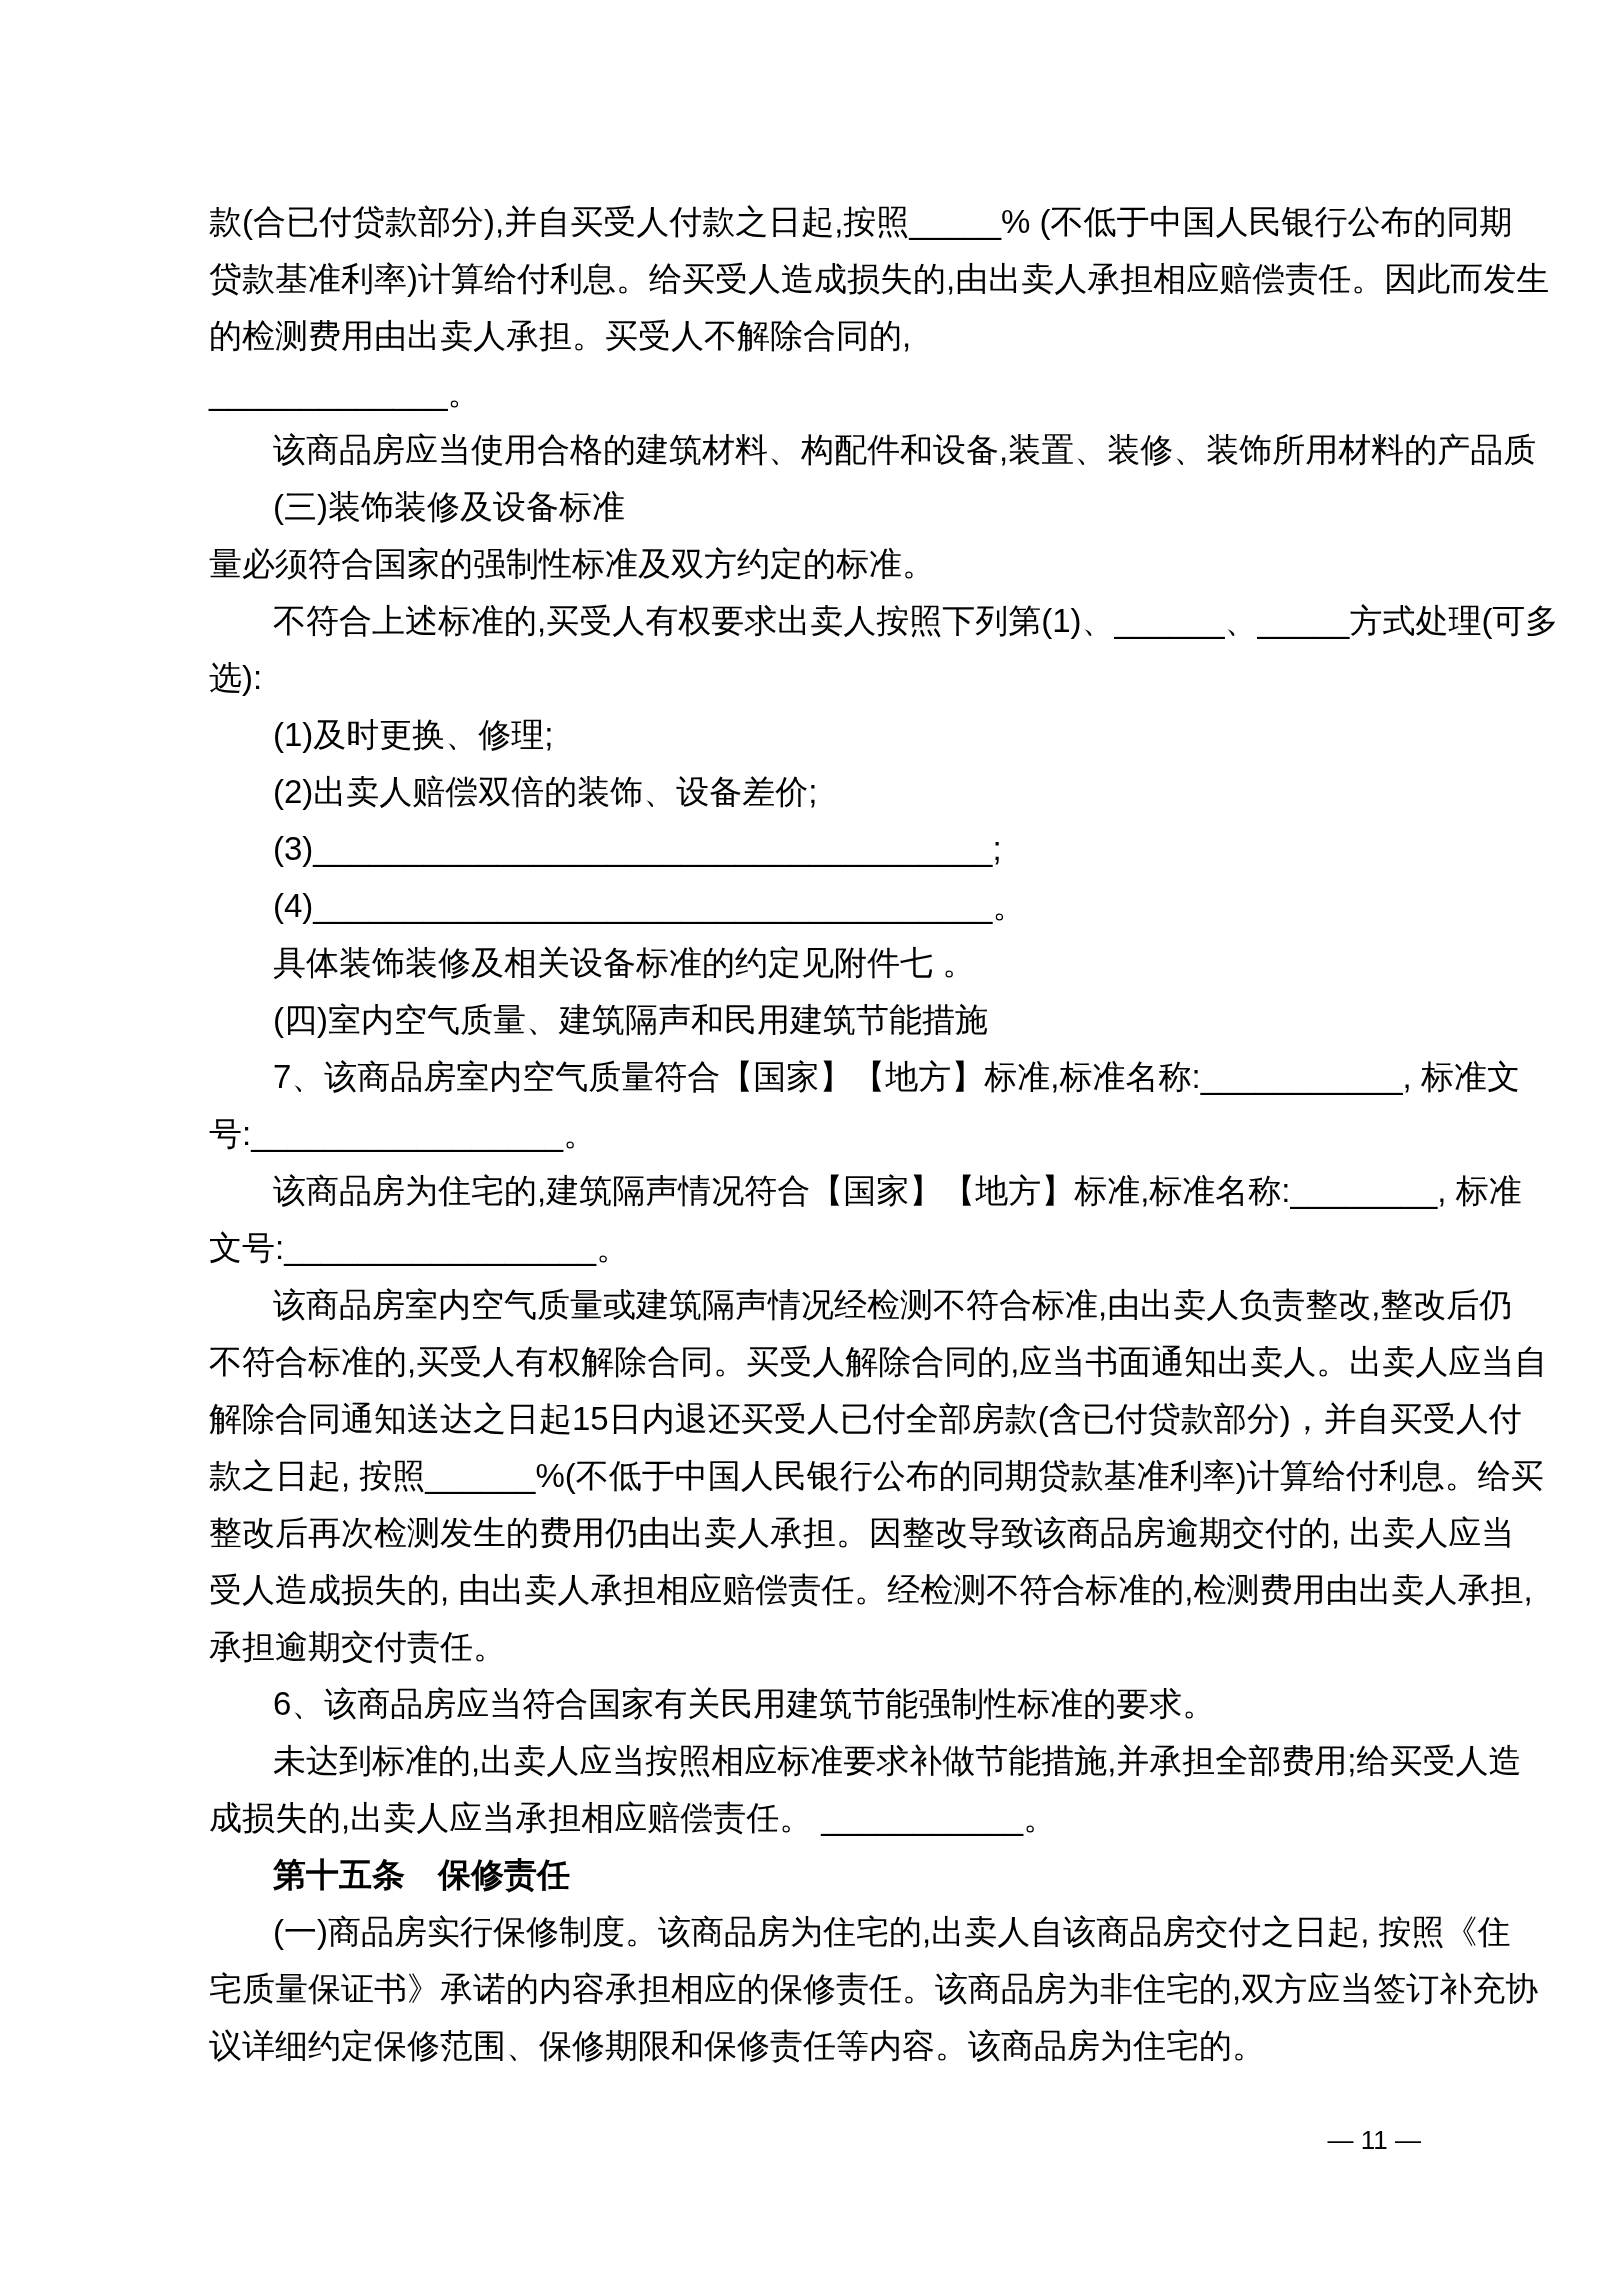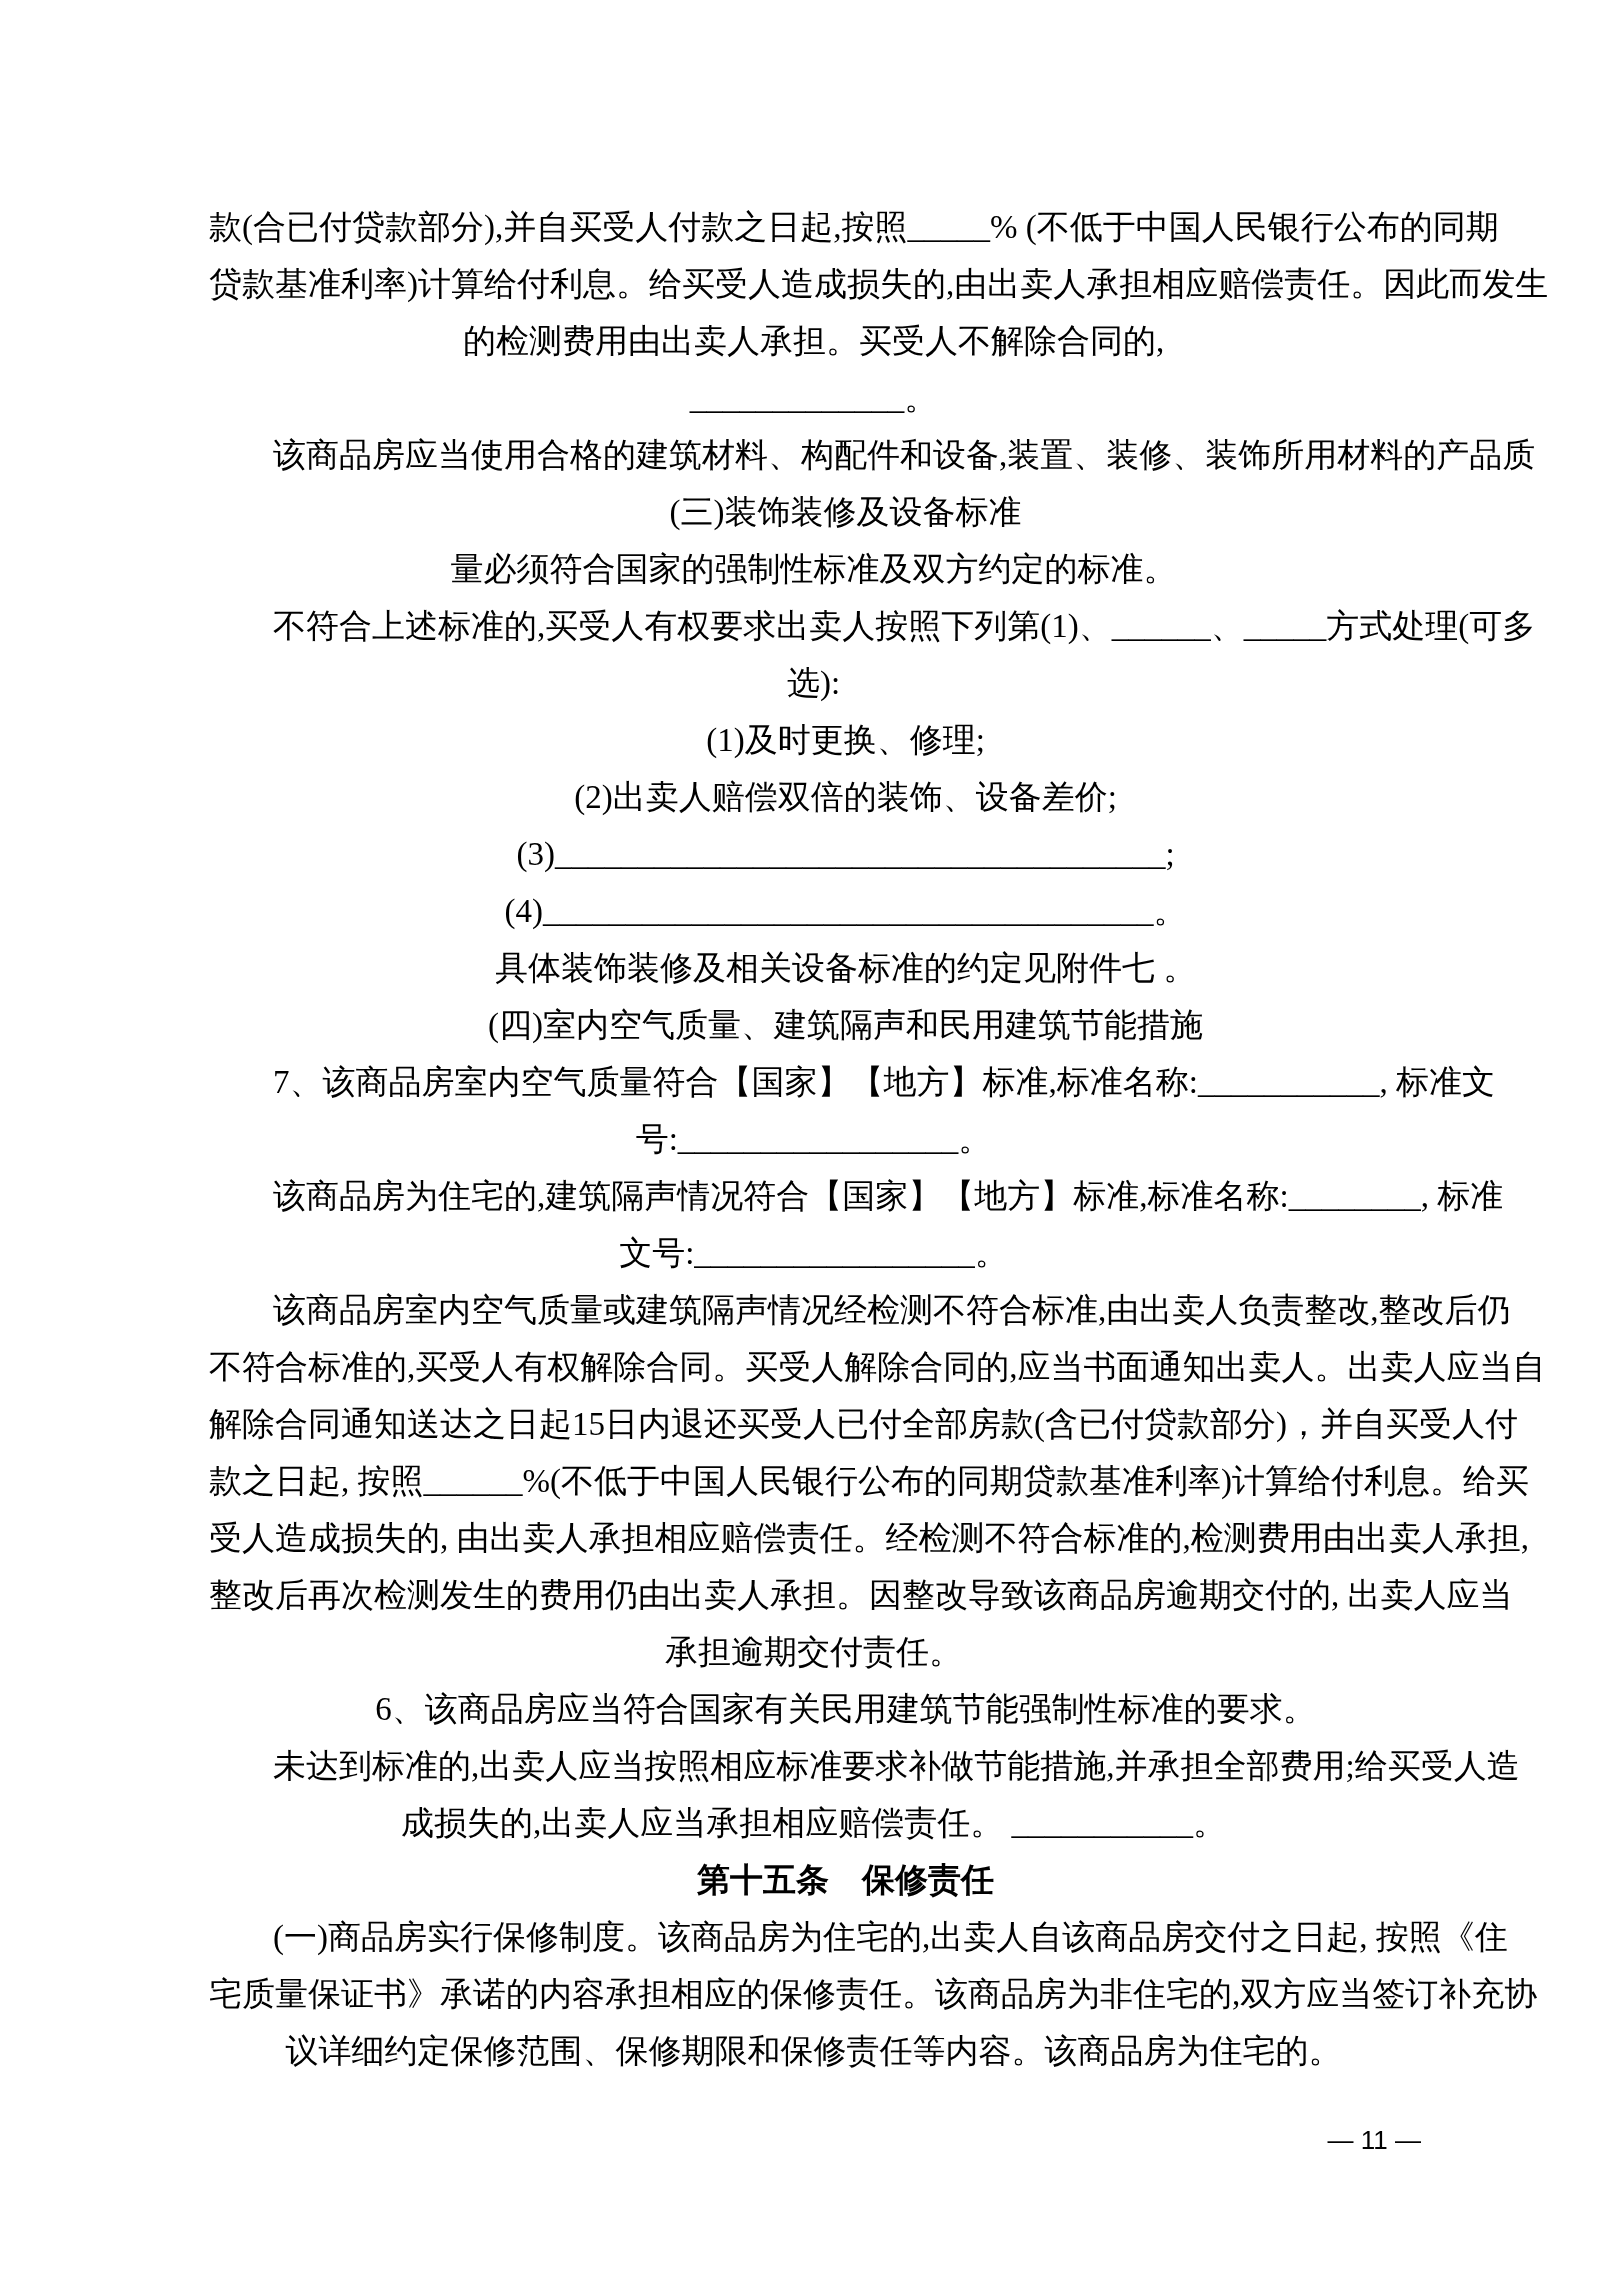--- a/index.html
+++ b/index.html
@@ -12,27 +12,26 @@
     width: 1623px;
     height: 2294px;
     background: #ffffff;
     overflow: hidden;
     font-family: "Liberation Sans", "DejaVu Sans", sans-serif;
     color: #000000;
   }
   .doc {
     position: absolute;
     left: 209px;
-    top: 199px;
+    top: 193px;
     width: 1209px;
     font-size: 33px;
     line-height: 57px;
     font-weight: 400;
-    text-align: center;
-    font-family: Liberation Serif, serif;
+    text-align: left;
   }
   .line {
     white-space: pre;
     height: 57px;
   }
   .line.indent {
     padding-left: 64px;
   }
   .line.bold {
     font-weight: 700;
@@ -68,22 +67,22 @@
       <div class="line indent">具体装饰装修及相关设备标准的约定见附件七 。</div>
       <div class="line indent">(四)室内空气质量、建筑隔声和民用建筑节能措施</div>
       <div class="line indent">7、该商品房室内空气质量符合【国家】【地方】标准,标准名称:___________, 标准文</div>
       <div class="line">号:_________________。</div>
       <div class="line indent">该商品房为住宅的,建筑隔声情况符合【国家】【地方】标准,标准名称:________, 标准</div>
       <div class="line">文号:_________________。</div>
       <div class="line indent">该商品房室内空气质量或建筑隔声情况经检测不符合标准,由出卖人负责整改,整改后仍</div>
       <div class="line">不符合标准的,买受人有权解除合同。买受人解除合同的,应当书面通知出卖人。出卖人应当自</div>
       <div class="line">解除合同通知送达之日起15日内退还买受人已付全部房款(含已付贷款部分)，并自买受人付</div>
       <div class="line">款之日起, 按照______%(不低于中国人民银行公布的同期贷款基准利率)计算给付利息。给买</div>
+      <div class="line">整改后再次检测发生的费用仍由出卖人承担。因整改导致该商品房逾期交付的, 出卖人应当</div>
       <div class="line">受人造成损失的, 由出卖人承担相应赔偿责任。经检测不符合标准的,检测费用由出卖人承担,</div>
-      <div class="line">整改后再次检测发生的费用仍由出卖人承担。因整改导致该商品房逾期交付的, 出卖人应当</div>
       <div class="line">承担逾期交付责任。</div>
       <div class="line indent">6、该商品房应当符合国家有关民用建筑节能强制性标准的要求。</div>
       <div class="line indent">未达到标准的,出卖人应当按照相应标准要求补做节能措施,并承担全部费用;给买受人造</div>
       <div class="line">成损失的,出卖人应当承担相应赔偿责任。 ___________。</div>
       <div class="line indent bold">第十五条　保修责任</div>
       <div class="line indent">(一)商品房实行保修制度。该商品房为住宅的,出卖人自该商品房交付之日起, 按照《住</div>
       <div class="line">宅质量保证书》承诺的内容承担相应的保修责任。该商品房为非住宅的,双方应当签订补充协</div>
       <div class="line">议详细约定保修范围、保修期限和保修责任等内容。该商品房为住宅的。</div>
     </div>
   <div class="footer">— 11 —</div>

